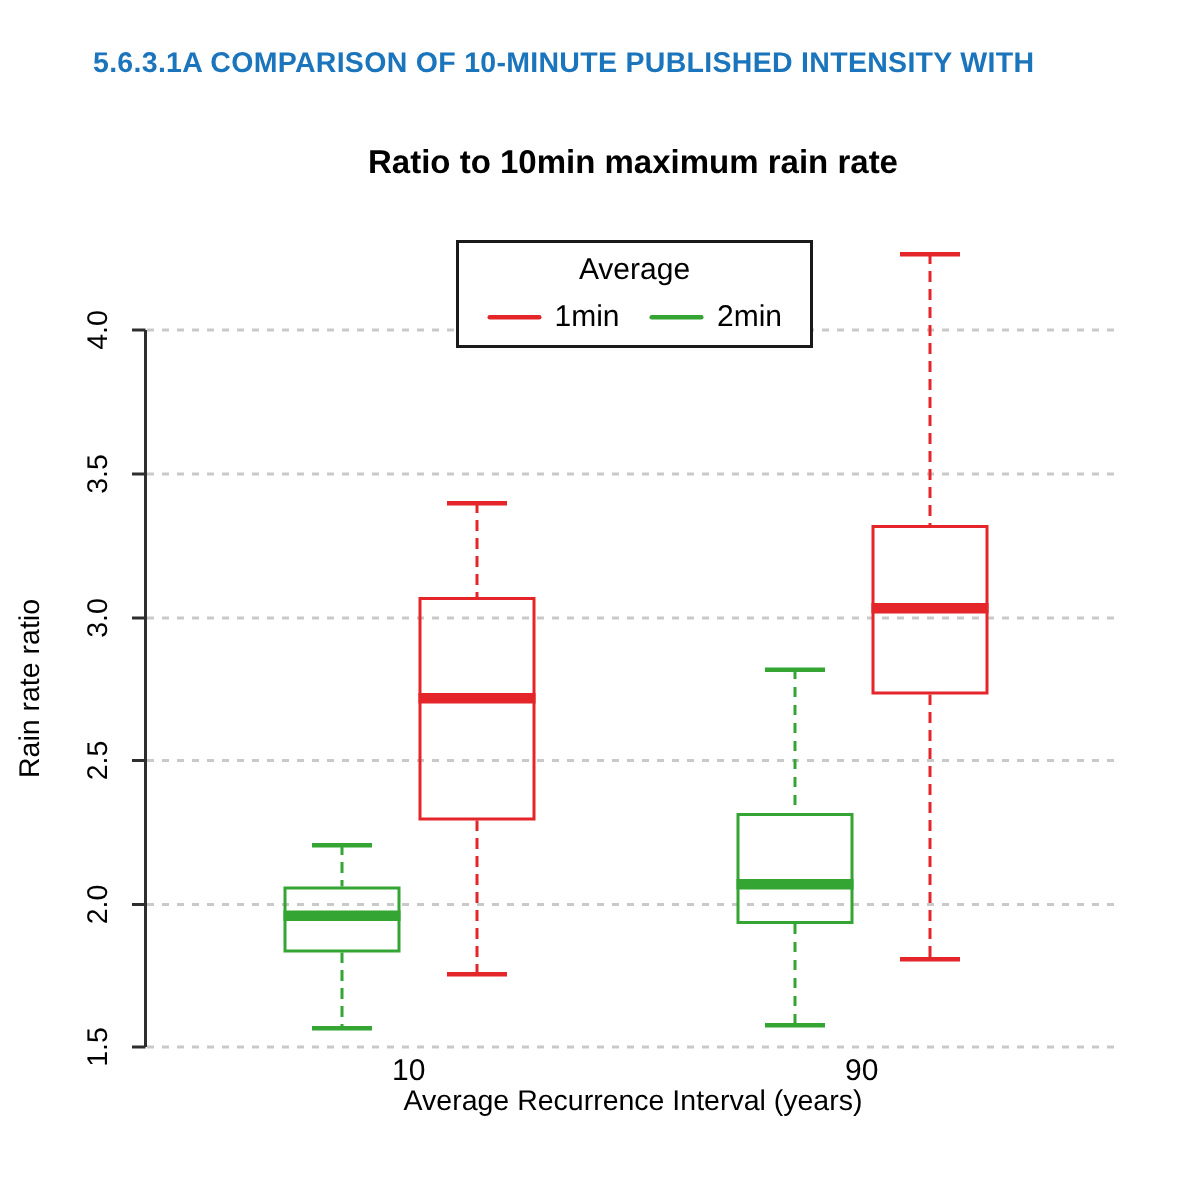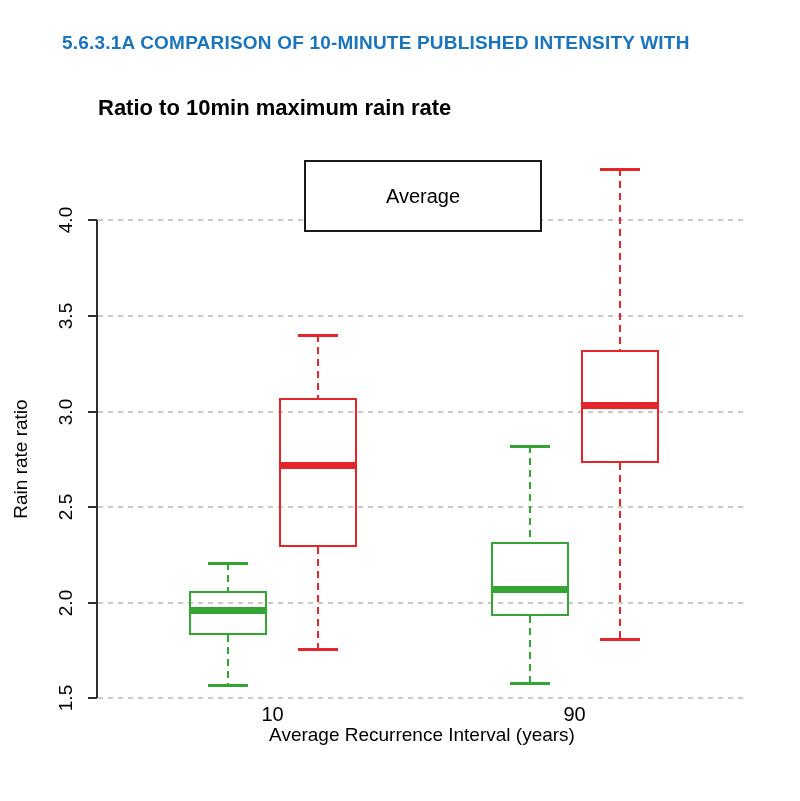--- a/index.html
+++ b/index.html
@@ -5,21 +5,21 @@
   html,body{margin:0;padding:0;background:#ffffff;}
   .page{
     position:relative;width:800px;height:801px;background:#ffffff;overflow:hidden;
     font-family:"Liberation Sans",sans-serif;color:#111;
   }
   .fig-header{
     position:absolute;left:62px;top:30px;width:690px;
     font-size:19px;font-weight:bold;line-height:26px;letter-spacing:0.2px;
   }
   .chart-title{
-    position:absolute;left:98px;top:95px;width:648px;text-align:left;
+    position:absolute;left:98px;top:95px;width:648px;text-align:center;
     font-size:22px;font-weight:bold;color:#000;
   }
   .plot{position:absolute;left:0;top:0;width:800px;height:801px;}
   .gridline{position:absolute;height:2px;
     background:repeating-linear-gradient(90deg,#c9c9c9 0 5px,transparent 5px 10px);}
   .y-axis-line{position:absolute;width:2px;background:#2e2e2e;}
   .y-tick{position:absolute;height:2px;width:9px;background:#2e2e2e;}
   .y-tick-label{
     position:absolute;font-size:19px;color:#000;white-space:nowrap;
     transform:translate(-50%,-50%) rotate(-90deg);
@@ -107,15 +107,25 @@
       <div class="cap" style="left: 509.5px; top: 682.004px; width: 40px; background: rgb(52, 165, 51);"></div>
       <div class="boxrect" style="left: 490.5px; top: 541.516px; width: 74px; height: 70.568px; border-color: rgb(52, 165, 51);"></div>
       <div class="median" style="left: 490.5px; top: 585.816px; width: 78px; background: rgb(52, 165, 51);"></div>
     </div>
 
   <div class="y-label" style="left:21px;top:459px;">Rain rate ratio</div>
   <div class="x-label" style="left:422px;top:724px;">Average Recurrence Interval (years)</div>
 
   <div class="legend">
     <div class="legend-title">Average</div>
+    <div class="legend-items" id="legend-items">
+        <div class="legend-item">
+          <span class="legend-line" style="background: rgb(228, 37, 41);"></span>
+          <span class="legend-item-label">1min</span>
+        </div>
+        <div class="legend-item">
+          <span class="legend-line" style="background: rgb(52, 165, 51);"></span>
+          <span class="legend-item-label">2min</span>
+        </div>
+      </div>
   </div>
 
 </div>
 
 </body></html>

